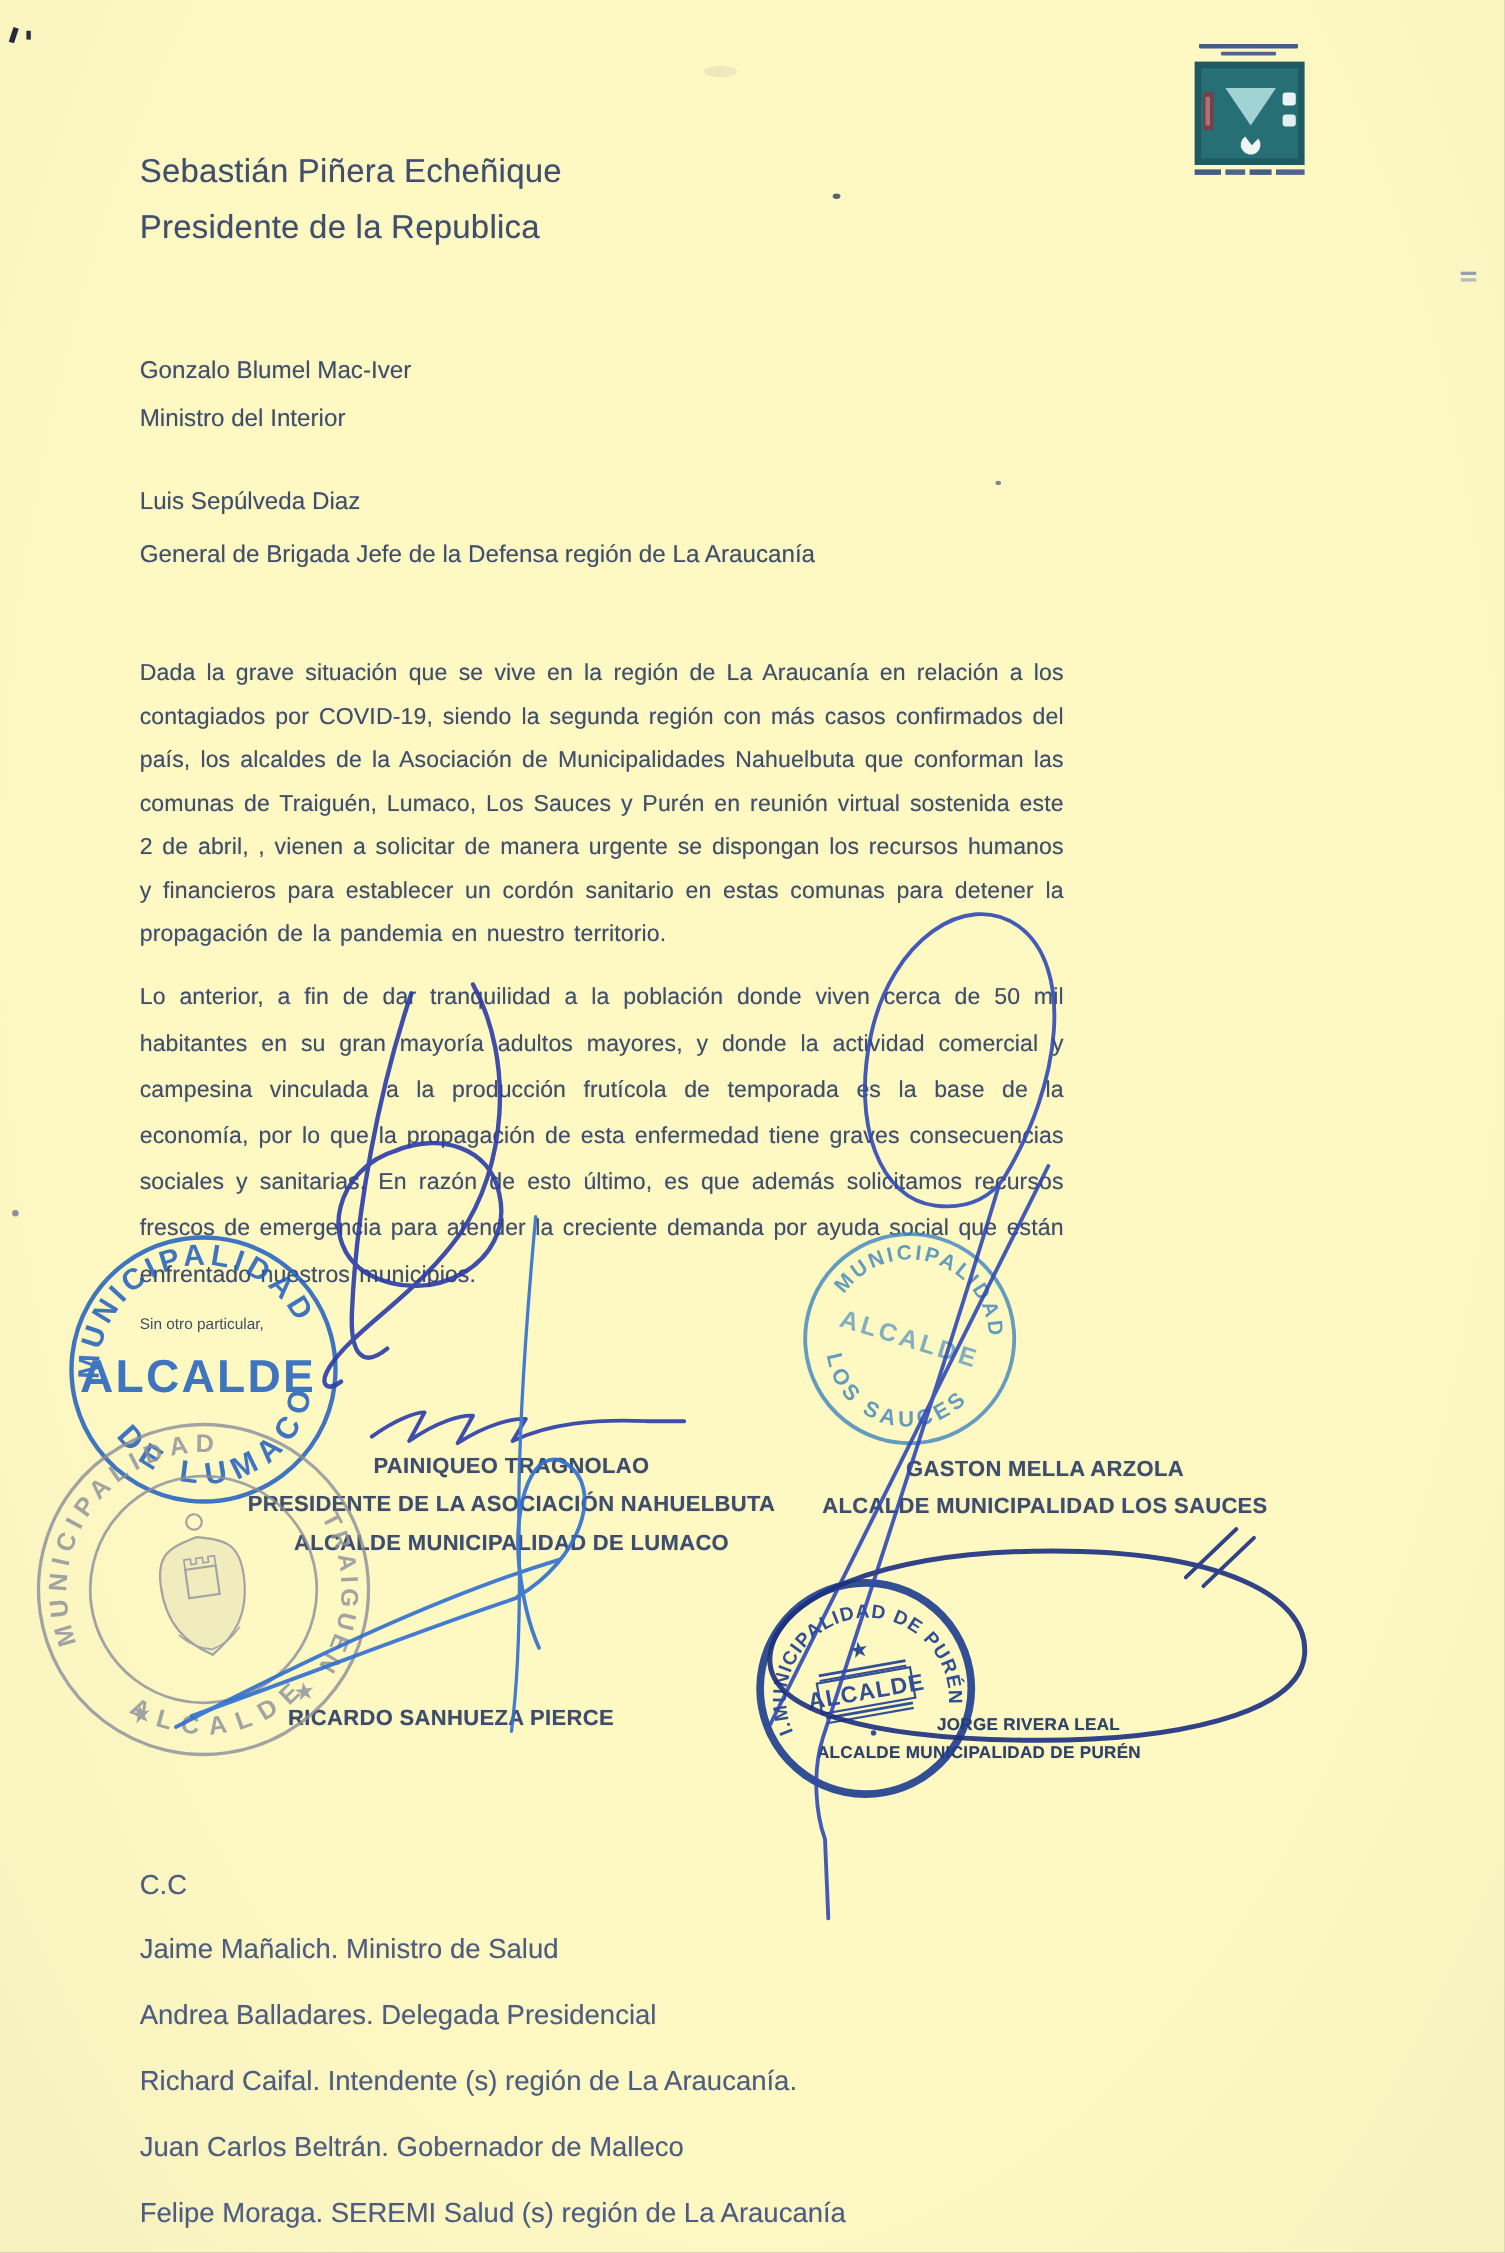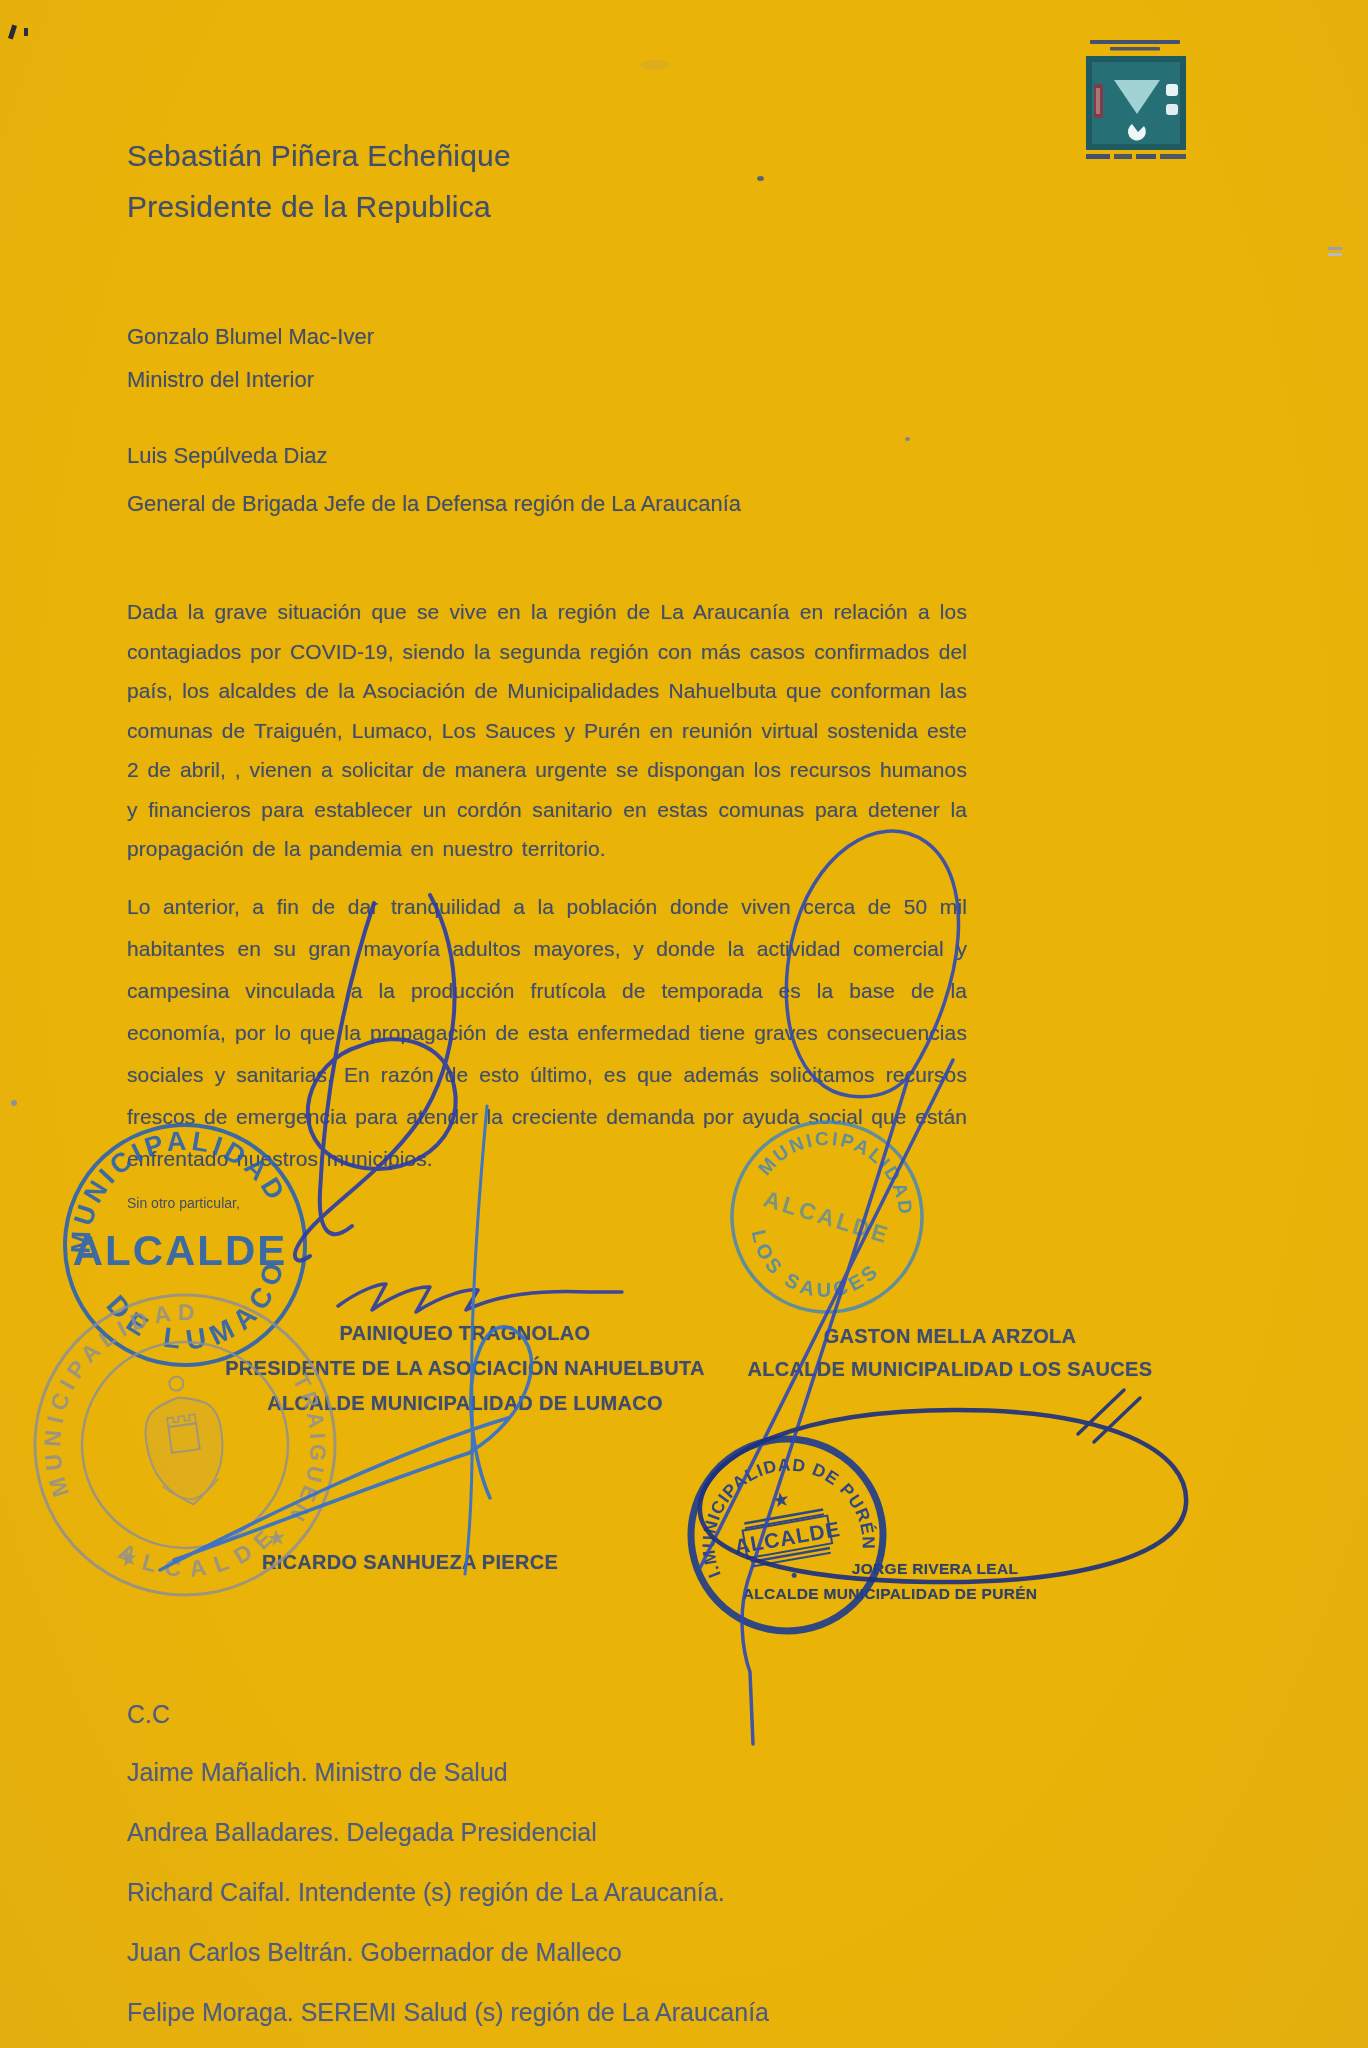--- a/index.html
+++ b/index.html
@@ -1,18 +1,18 @@
 <!DOCTYPE html>
 <html style="--text-ink: #3f4e6c; --sig-ink: #3e4d6e; --pen-dark: #2b3ca8; --pen-blue: #2f49b5; --pen-light: #2f6fd0; --pen-navy: #1b2f80; --stamp-lumaco: #1e5fc0; --stamp-gray: #8a8f9a; --stamp-sauces: #3e85bf; --stamp-puren: #1d3c8f;"><head>
 <meta charset="utf-8">
 <style>
   html,body { margin:0; padding:0; background:#9aa0a6; }
   .page {
     position:relative; width:1368px; height:2048px; margin:0 auto;
-    background:#eab308; overflow:hidden;
+    background:#fef9c3; overflow:hidden;
     font-family:"Liberation Sans", sans-serif;
     color:var(--text-ink, #3f4e6c);
   }
   .page::after {
     content:""; position:absolute; inset:0; pointer-events:none;
     background:radial-gradient(ellipse at 50% 40%, rgba(0,0,0,0) 62%, rgba(110,112,120,0.06) 100%);
   }
   .recipient { position:absolute; left:127px; z-index:1; text-shadow:0 0 1px rgba(61,75,102,.35); }
   .r1 { top:130px; font-size:30px; line-height:51px; letter-spacing:.2px; }
   .r2 { top:315px; font-size:22px; line-height:43px; }

